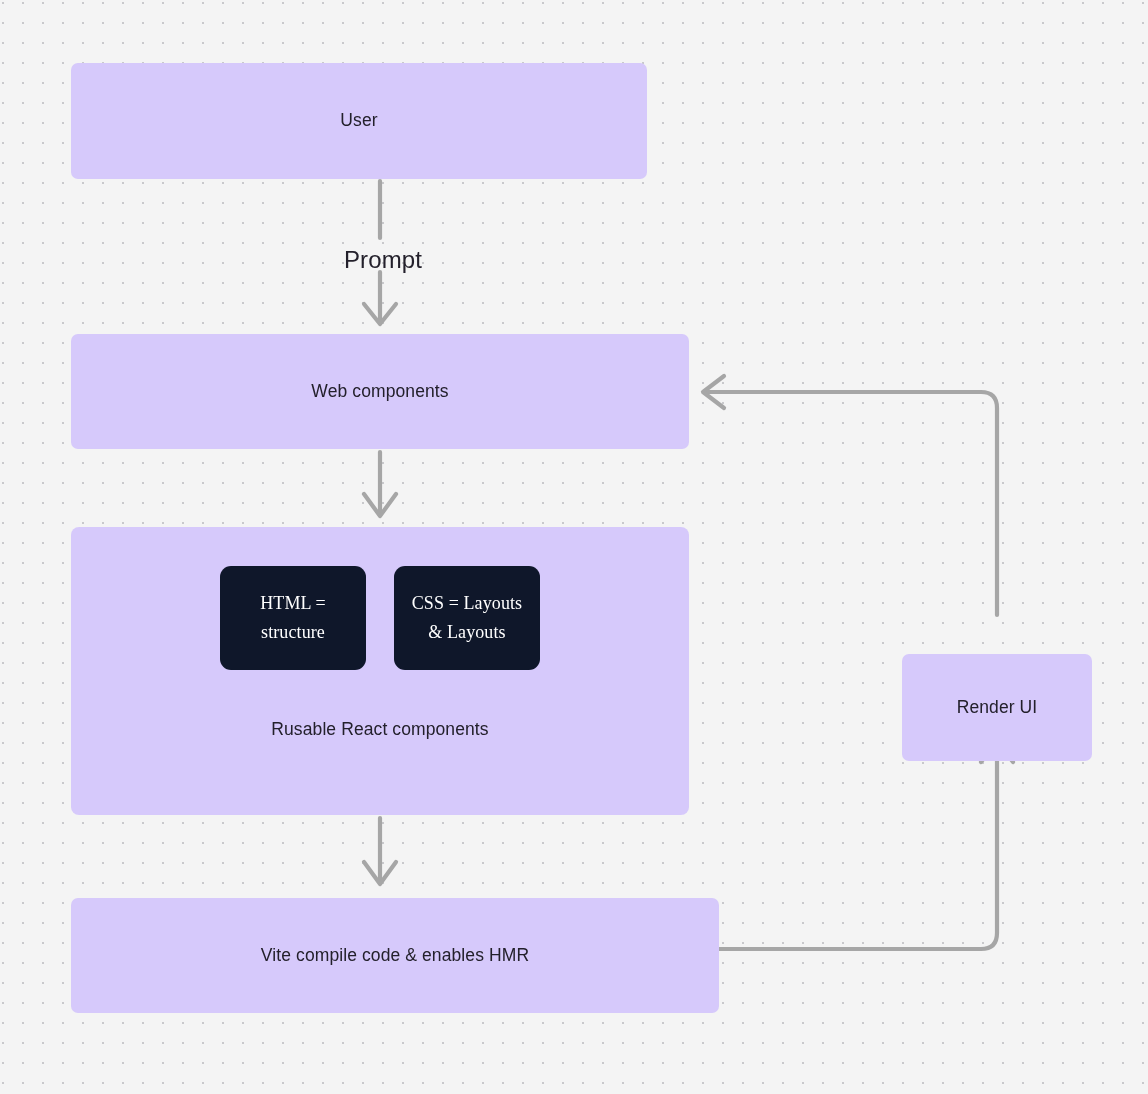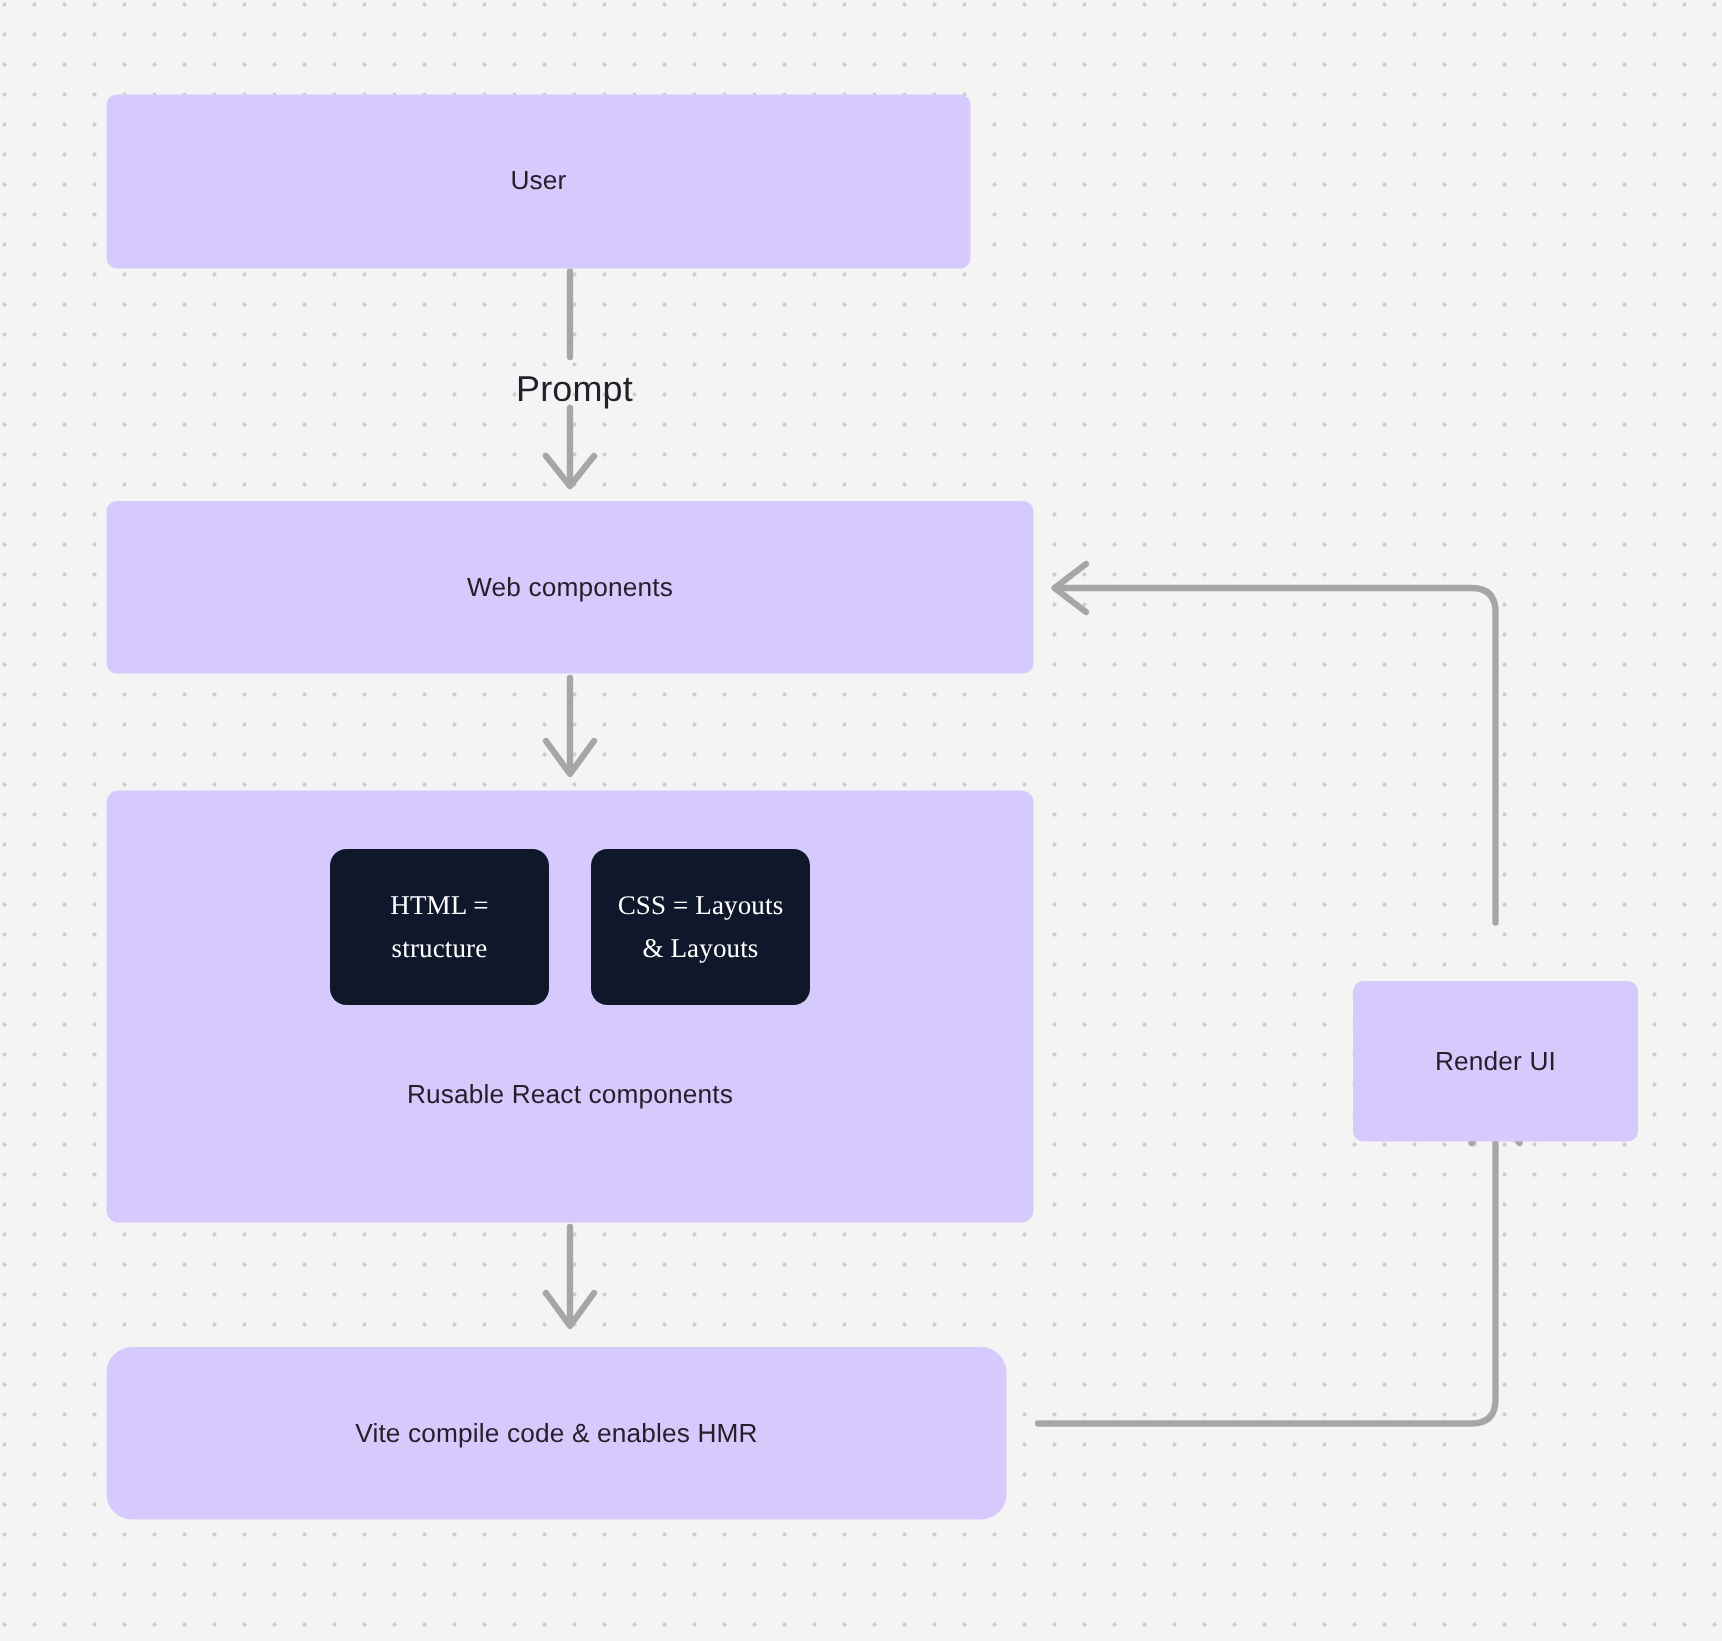--- a/index.html
+++ b/index.html
@@ -38,21 +38,21 @@
     font-size: 17.5px;
     line-height: 1.45;
     letter-spacing: 0.1px;
     -webkit-font-smoothing: antialiased;
   }
 
   .node-user     { left: 71px;  top: 63px;  width: 576px; height: 116px; }
   .node-webapp   { left: 71px;  top: 334px; width: 618px; height: 115px; }
   .node-comps    { left: 71px;  top: 527px; width: 618px; height: 288px;
                    display: block; border-radius: 8px; }
-  .node-vite     { left: 71px;  top: 898px; width: 600px; height: 115px; border-radius: 17px; }
+  .node-vite     { left: 71px;  top: 898px; width: 648px; height: 115px; }
   .node-render   { left: 902px; top: 618px; width: 190px; height: 107px; margin-top: 36px; }
 
   .inner-row {
     position: absolute;
     left: 0; right: 0;
     top: 39px;
     display: flex;
     justify-content: center;
     gap: 28px;
   }

